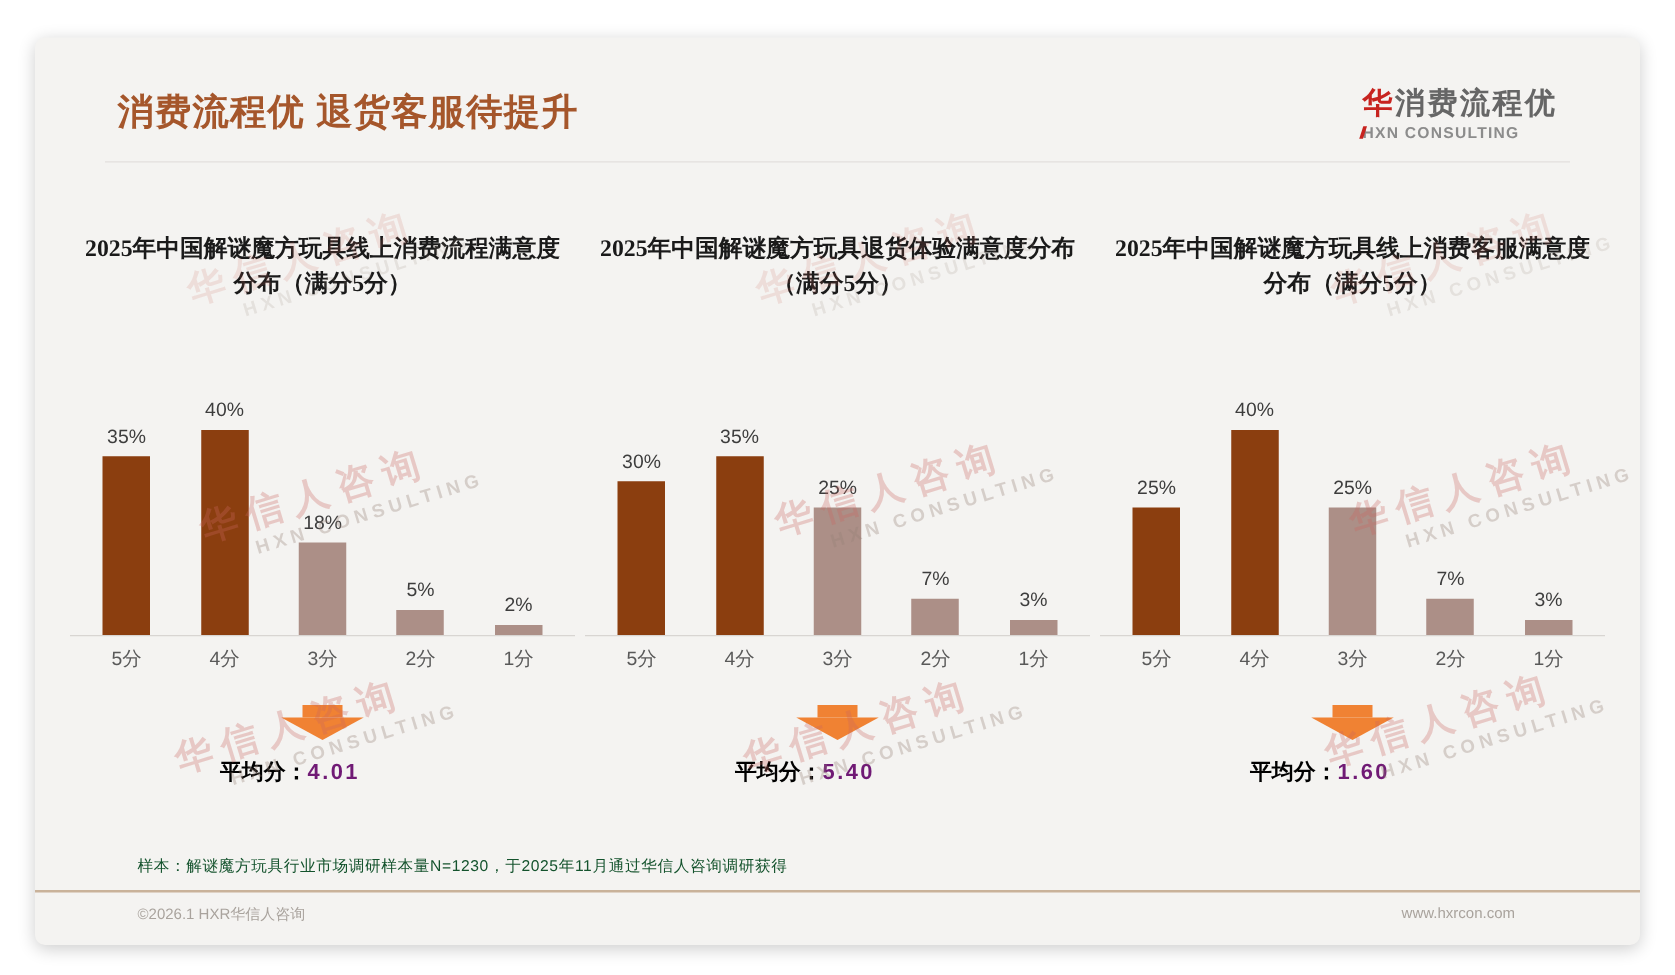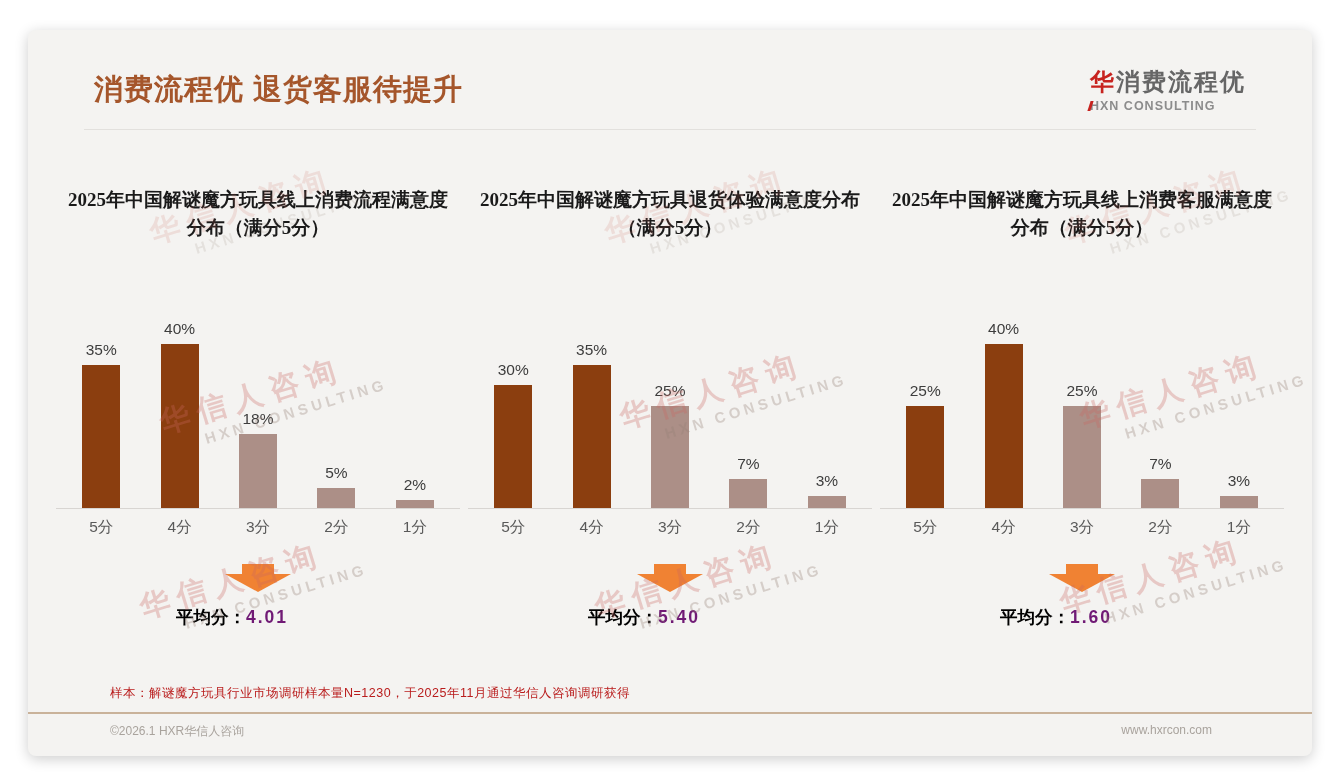--- a/index.html
+++ b/index.html
@@ -60,21 +60,21 @@
   .arrow { margin-top: 26px; width: 66px; display: flex; flex-direction: column; align-items: center; }
   .arrow-stem { width: 32px; height: 10px; background: #f08233; }
   .arrow-head { width: 0; height: 0; border-left: 33px solid transparent; border-right: 33px solid transparent; border-top: 18px solid #f08233; }
 
   .avg-row { margin-top: 13px; font-size: 17.5px; font-weight: bold; transform: translateX(-26px); }
   .avg-label { color: #000000; font-family: Liberation Sans, sans-serif; }
   .avg-value { color: #701a75; letter-spacing: 2px; }
 
   
   .bottom { margin-top: auto; position: relative; z-index: 2; }
-  .footnote { font-size: 12.5px; color: #b91c1c; padding: 0 82px 10px 82px; letter-spacing: 0.5px; }
+  .footnote { font-size: 12.5px; color: #14532d; padding: 0 82px 10px 82px; letter-spacing: 0.5px; }
   .tan-line { height: 2px; background: #c9b29a; width: 100%; }
   .footer { display: flex; justify-content: space-between; padding: 9px 100px 0 82px; font-size: 12px; color: #a9a39d; padding-bottom: 16px; }
   .footer .site { color: #a9a39d; text-decoration: none; }
 </style>
 </head>
 <body>
 
 <div class="page">
   <div class="card">
 

